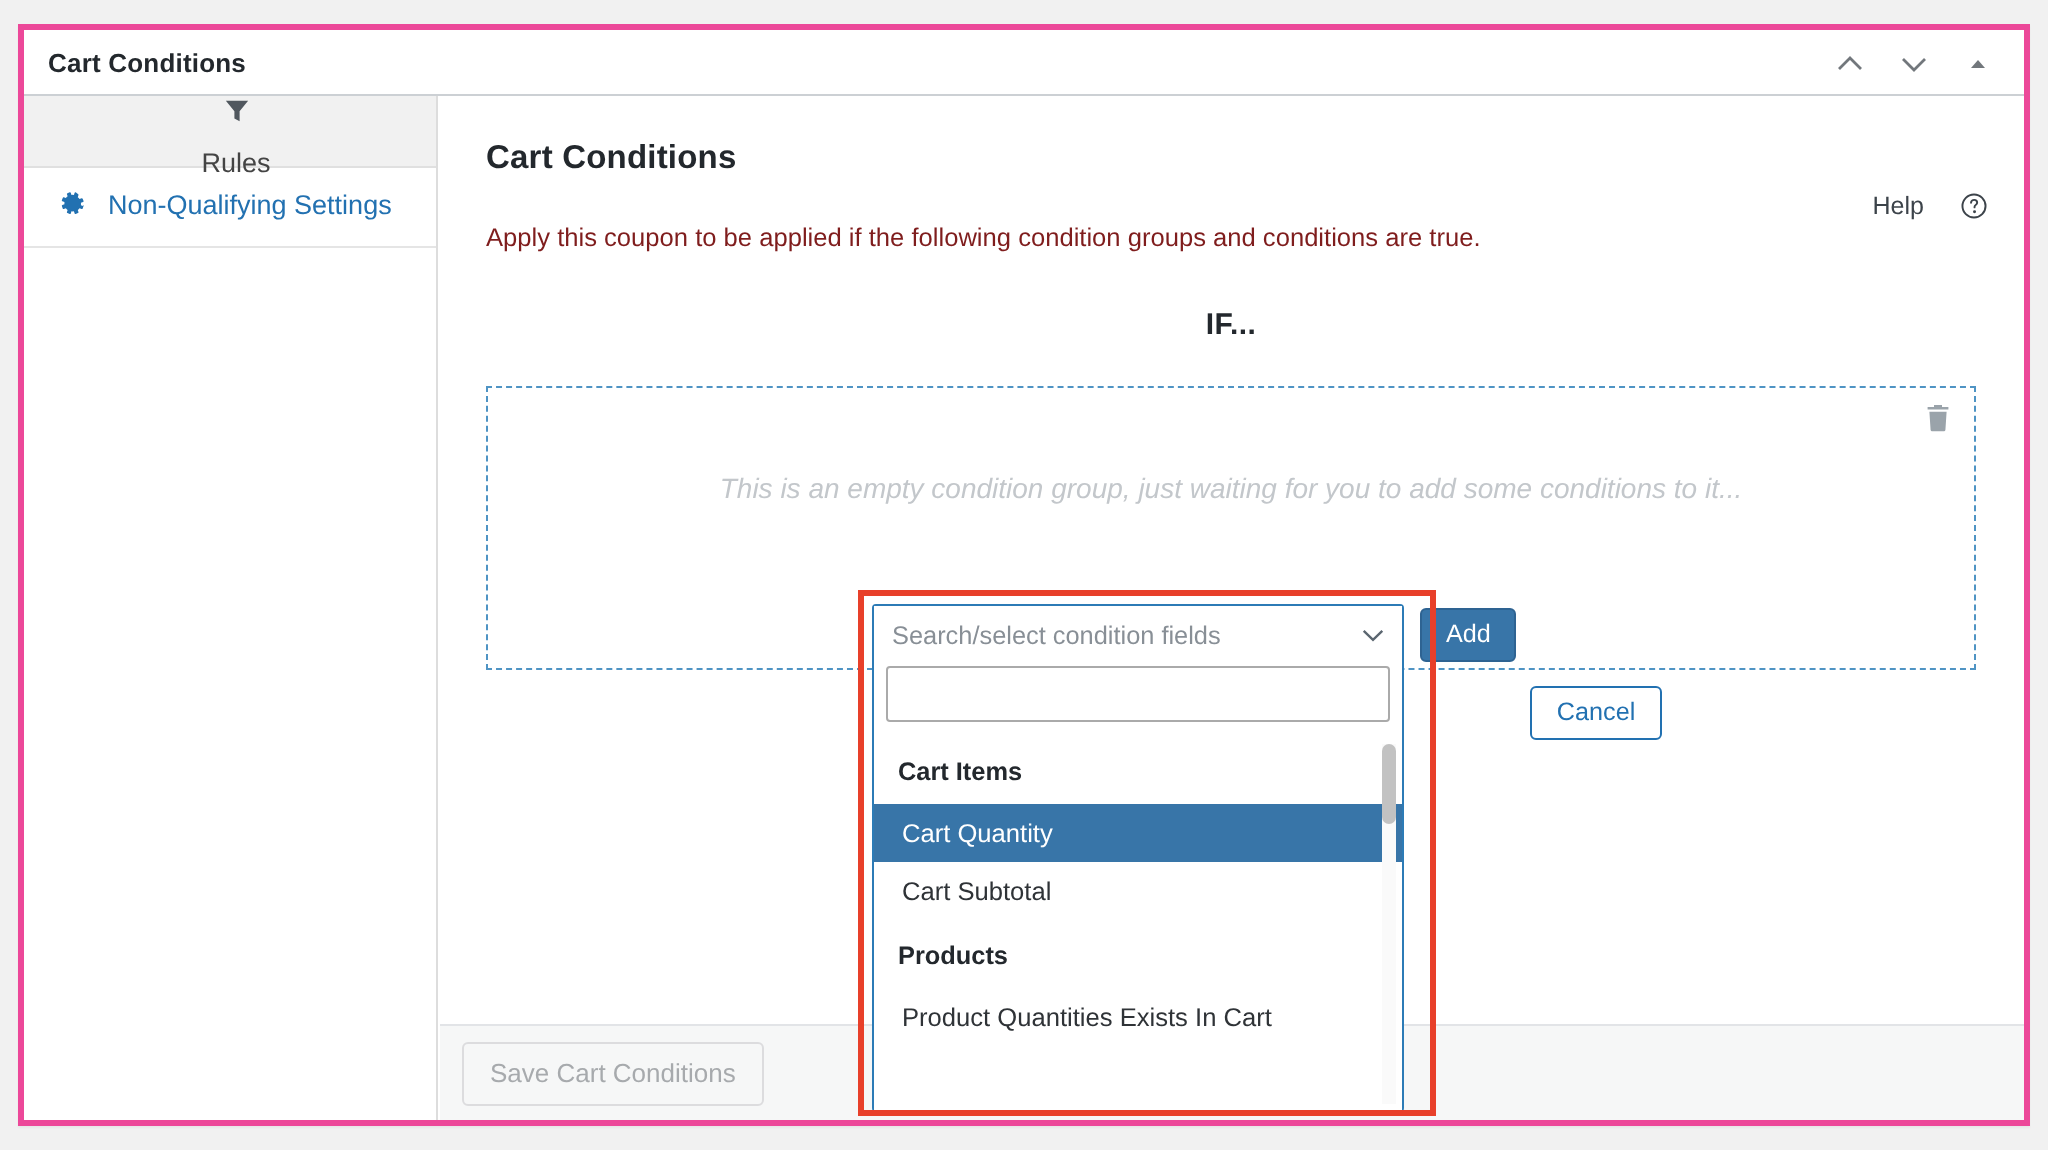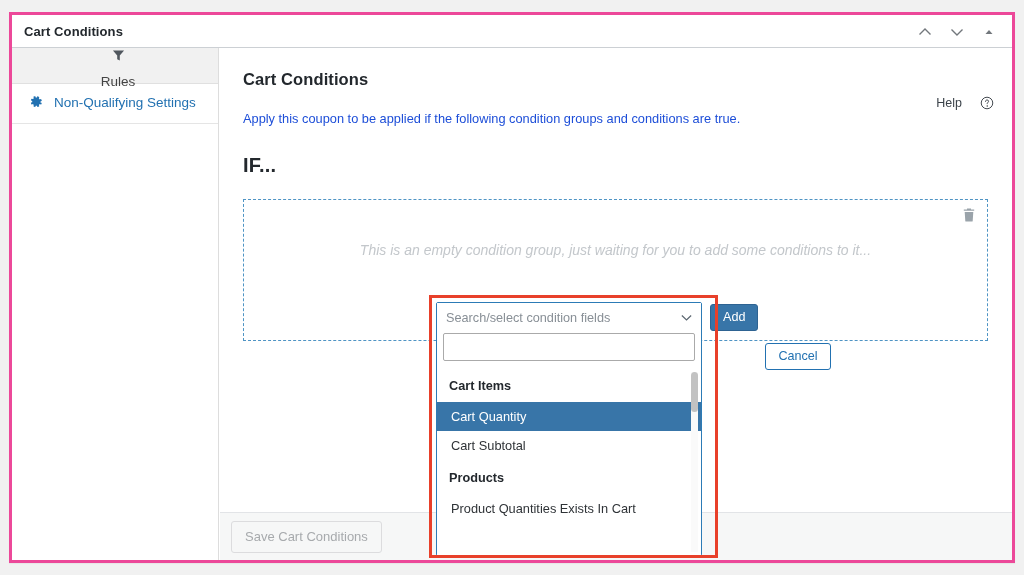--- a/index.html
+++ b/index.html
@@ -129,27 +129,27 @@
   .content-title {
     margin: 0;
     font-size: 16.5px;
     font-weight: bold;
     color: #23282d;
     letter-spacing: .1px;
   }
   .content-desc {
     margin: 22px 0 0 0;
     font-size: 12.8px;
-    color: #1d4ed8;
+    color: #7f1d1d;
   }
 
   .if-label {
     margin-top: 28px;
-    text-align: left;
-    font-size: 20px;
+    text-align: center;
+    font-size: 15px;
     font-weight: bold;
     color: #23282d;
     letter-spacing: .2px;
   }
 
   
   .cond-group {
     position: relative;
     margin-top: 22px;
     height: 142px;

